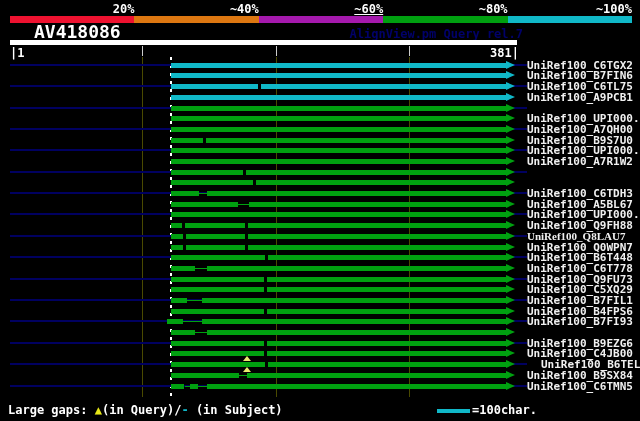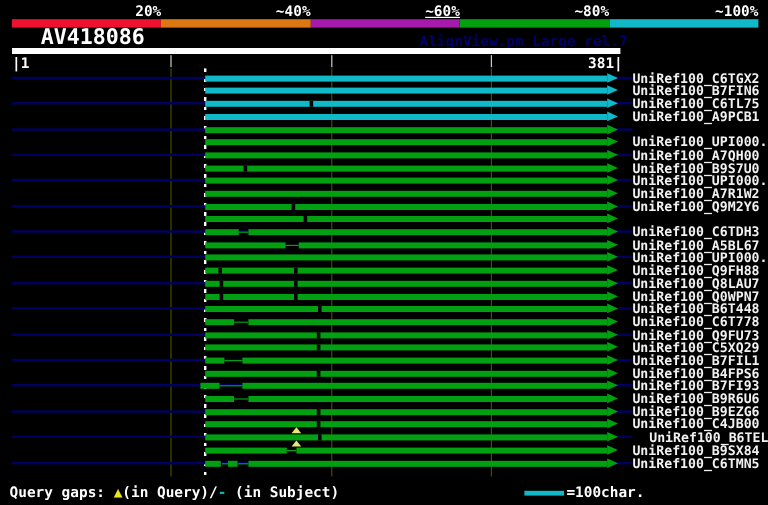--- a/index.html
+++ b/index.html
@@ -49,21 +49,21 @@
     </div>
   <div id="scale-bar">
       <div class="seg" style="background: rgb(238, 18, 48);"></div>
       <div class="seg" style="background: rgb(221, 119, 17);"></div>
       <div class="seg" style="background: rgb(165, 25, 173);"></div>
       <div class="seg" style="background: rgb(0, 160, 16);"></div>
       <div class="seg" style="background: rgb(16, 184, 200);"></div>
     </div>
 
   <div class="abs lbl" id="query-name">AV418086</div>
-  <div class="abs" id="watermark">AlignView.pm Large rel.7</div>
+  <div class="abs" id="watermark">AlignView.pm Query rel.7</div>
 
   <div class="abs" id="ruler-bar"></div>
   <div class="abs lbl" id="ruler-start">|1</div>
   <div class="abs lbl" id="ruler-end">381|</div>
   <div id="ruler-ticks">
       <div class="ruler-tick" style="left: 142px;"></div>
       <div class="ruler-tick" style="left: 276px;"></div>
       <div class="ruler-tick" style="left: 409px;"></div>
     </div>
 
@@ -105,21 +105,20 @@
       <div class="bar-seg" style="left: 171px; width: 335px; top: 91px; background: rgb(0, 160, 16);"></div>
       <div class="arrow" style="left: 506px; top: 89px; border-left-color: rgb(0, 160, 16);"></div>
       <div class="row-label" style="left: 527px; top: 88px;">UniRef100_UPI000..</div>
       <div class="bar-seg" style="left: 171px; width: 335px; top: 102px; background: rgb(0, 160, 16);"></div>
       <div class="arrow" style="left: 506px; top: 100px; border-left-color: rgb(0, 160, 16);"></div>
       <div class="row-label" style="left: 527px; top: 99px;">UniRef100_A7R1W2</div>
       <div class="guide" style="left: 10px; width: 517px; top: 114px;"></div>
       <div class="bar-seg" style="left: 171px; width: 335px; top: 113px; background: rgb(0, 160, 16);"></div>
       <div class="notch" style="left: 243px; top: 113px;"></div>
       <div class="arrow" style="left: 506px; top: 111px; border-left-color: rgb(0, 160, 16);"></div>
-      <div class="row-label" style="left: 527px; top: 110px;">UniRef100_Q9M2Y6</div>
       <div class="bar-seg" style="left: 171px; width: 335px; top: 123px; background: rgb(0, 160, 16);"></div>
       <div class="notch" style="left: 253px; top: 123px;"></div>
       <div class="arrow" style="left: 506px; top: 121px; border-left-color: rgb(0, 160, 16);"></div>
       <div class="guide" style="left: 10px; width: 517px; top: 135px;"></div>
       <div class="bar-seg" style="left: 171px; width: 28px; top: 134px; background: rgb(0, 160, 16);"></div>
       <div class="bar-seg" style="left: 207px; width: 299px; top: 134px; background: rgb(0, 160, 16);"></div>
       <div class="bar-conn" style="left: 199px; width: 8px; top: 136px; background: rgb(0, 160, 16);"></div>
       <div class="arrow" style="left: 506px; top: 132px; border-left-color: rgb(0, 160, 16);"></div>
       <div class="row-label" style="left: 527px; top: 131px;">UniRef100_C6TDH3</div>
       <div class="bar-seg" style="left: 171px; width: 67px; top: 145px; background: rgb(0, 160, 16);"></div>
@@ -134,21 +133,21 @@
       <div class="bar-seg" style="left: 171px; width: 335px; top: 166px; background: rgb(0, 160, 16);"></div>
       <div class="notch" style="left: 182px; top: 166px;"></div>
       <div class="notch" style="left: 245px; top: 166px;"></div>
       <div class="arrow" style="left: 506px; top: 164px; border-left-color: rgb(0, 160, 16);"></div>
       <div class="row-label" style="left: 527px; top: 163px;">UniRef100_Q9FH88</div>
       <div class="guide" style="left: 10px; width: 517px; top: 178px;"></div>
       <div class="bar-seg" style="left: 171px; width: 335px; top: 177px; background: rgb(0, 160, 16);"></div>
       <div class="notch" style="left: 183px; top: 177px;"></div>
       <div class="notch" style="left: 245px; top: 177px;"></div>
       <div class="arrow" style="left: 506px; top: 175px; border-left-color: rgb(0, 160, 16);"></div>
-      <div class="row-label" style="left: 527px; top: 174px;">UniRef100_Q8LAU7</div>
+      <div class="row-label" style="left: 527px; top: 174px; font-family: Liberation Serif, serif;">UniRef100_Q8LAU7</div>
       <div class="bar-seg" style="left: 171px; width: 335px; top: 188px; background: rgb(0, 160, 16);"></div>
       <div class="notch" style="left: 183px; top: 188px;"></div>
       <div class="notch" style="left: 245px; top: 188px;"></div>
       <div class="arrow" style="left: 506px; top: 186px; border-left-color: rgb(0, 160, 16);"></div>
       <div class="row-label" style="left: 527px; top: 185px;">UniRef100_Q0WPN7</div>
       <div class="guide" style="left: 10px; width: 517px; top: 199px;"></div>
       <div class="bar-seg" style="left: 171px; width: 335px; top: 198px; background: rgb(0, 160, 16);"></div>
       <div class="notch" style="left: 265px; top: 198px;"></div>
       <div class="arrow" style="left: 506px; top: 196px; border-left-color: rgb(0, 160, 16);"></div>
       <div class="row-label" style="left: 527px; top: 195px;">UniRef100_B6T448</div>
@@ -179,21 +178,20 @@
       <div class="guide" style="left: 10px; width: 517px; top: 263px;"></div>
       <div class="bar-seg" style="left: 167px; width: 16px; top: 262px; background: rgb(0, 160, 16);"></div>
       <div class="bar-seg" style="left: 202px; width: 304px; top: 262px; background: rgb(0, 160, 16);"></div>
       <div class="bar-conn" style="left: 183px; width: 19px; top: 264px; background: rgb(0, 160, 16);"></div>
       <div class="arrow" style="left: 506px; top: 260px; border-left-color: rgb(0, 160, 16);"></div>
       <div class="row-label" style="left: 527px; top: 259px;">UniRef100_B7FI93</div>
       <div class="bar-seg" style="left: 171px; width: 24px; top: 273px; background: rgb(0, 160, 16);"></div>
       <div class="bar-seg" style="left: 207px; width: 299px; top: 273px; background: rgb(0, 160, 16);"></div>
       <div class="bar-conn" style="left: 195px; width: 12px; top: 275px; background: rgb(0, 160, 16);"></div>
       <div class="arrow" style="left: 506px; top: 271px; border-left-color: rgb(0, 160, 16);"></div>
-      <div class="row-label" style="left: 527px; top: 270px;">UniRef100_B9R6U6</div>
       <div class="guide" style="left: 10px; width: 517px; top: 285px;"></div>
       <div class="bar-seg" style="left: 171px; width: 335px; top: 284px; background: rgb(0, 160, 16);"></div>
       <div class="notch" style="left: 264px; top: 284px;"></div>
       <div class="arrow" style="left: 506px; top: 282px; border-left-color: rgb(0, 160, 16);"></div>
       <div class="row-label" style="left: 527px; top: 281px;">UniRef100_B9EZG6</div>
       <div class="bar-seg" style="left: 171px; width: 335px; top: 294px; background: rgb(0, 160, 16);"></div>
       <div class="notch" style="left: 264px; top: 294px;"></div>
       <div class="arrow" style="left: 506px; top: 292px; border-left-color: rgb(0, 160, 16);"></div>
       <div class="row-label" style="left: 527px; top: 291px;">UniRef100_C4JB00</div>
       <div class="guide" style="left: 10px; width: 517px; top: 306px;"></div>
@@ -211,17 +209,17 @@
       <div class="guide" style="left: 10px; width: 517px; top: 328px;"></div>
       <div class="bar-seg" style="left: 171px; width: 13px; top: 327px; background: rgb(0, 160, 16);"></div>
       <div class="bar-seg" style="left: 190px; width: 8px; top: 327px; background: rgb(0, 160, 16);"></div>
       <div class="bar-conn" style="left: 185px; width: 5px; top: 329px; background: rgb(0, 160, 16);"></div>
       <div class="bar-seg" style="left: 207px; width: 299px; top: 327px; background: rgb(0, 160, 16);"></div>
       <div class="bar-conn" style="left: 198px; width: 9px; top: 329px; background: rgb(0, 160, 16);"></div>
       <div class="arrow" style="left: 506px; top: 325px; border-left-color: rgb(0, 160, 16);"></div>
       <div class="row-label" style="left: 527px; top: 324px;">UniRef100_C6TMN5</div>
     </div>
 
-  <div class="abs lbl" id="legend-left"><span>Query gaps: </span><span class="yellow">▲</span><span>(in Query)/</span><span class="cyan">-</span><span> (in Subject)</span></div>
+  <div class="abs lbl" id="legend-left"><span>Large gaps: </span><span class="yellow">▲</span><span>(in Query)/</span><span class="cyan">-</span><span> (in Subject)</span></div>
   <div class="abs" id="legend-swatch"></div>
   <div class="abs lbl" id="legend-right">=100char.</div>
 
 </div>
 
 </body></html>

